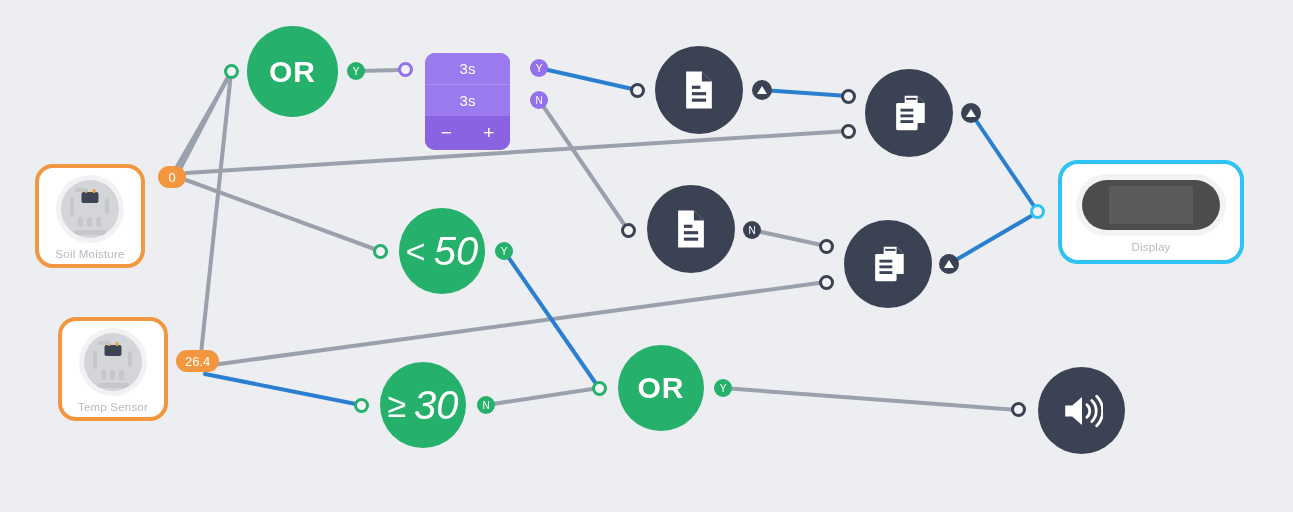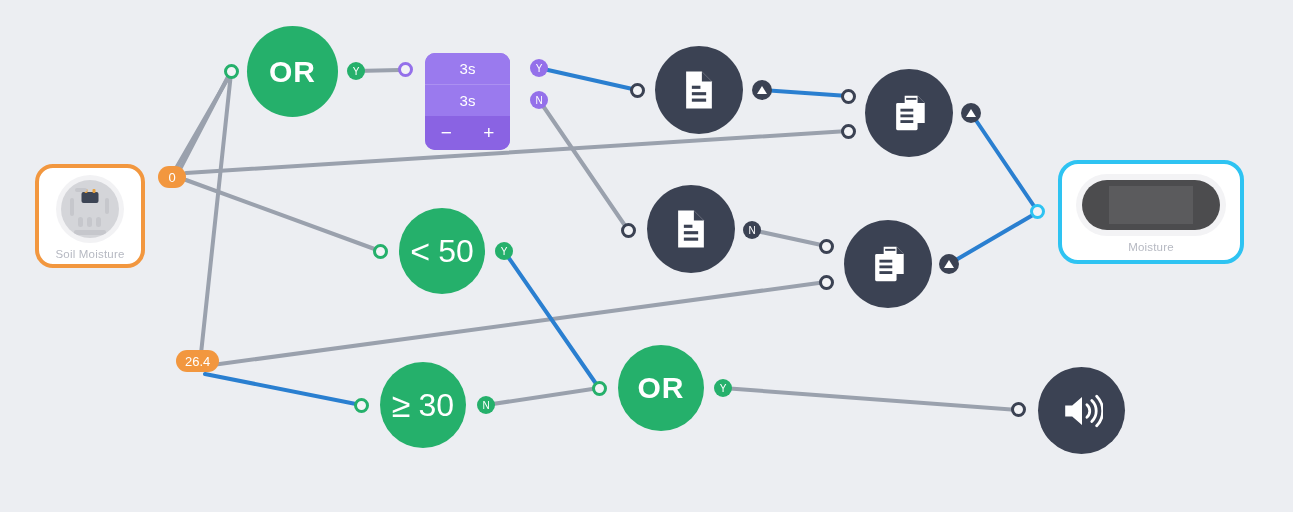--- a/index.html
+++ b/index.html
@@ -107,21 +107,21 @@
     color: #ffffff;
   }
   .green { background: #25b06b; }
   .dark  { background: #3b4253; }
   .or-label { font-size: 30px; font-weight: bold; letter-spacing: 1px; }
   .cmp {
     display: flex; align-items: center; justify-content: center;
     gap: 8px;
   }
   .cmp-op { font-size: 34px; line-height: 1; font-weight: 300; }
-  .cmp-val { font-size: 32px; line-height: 1; }
+  .cmp-val { font-size: 40px; line-height: 1; font-style: italic; }
 
   
   .timer {
     width: 85px;
     background: #9470ea;
     border-radius: 10px;
     overflow: hidden;
     color: #ffffff;
   }
   .timer-row {
@@ -230,20 +230,37 @@
           <div class="trace" style="left:26px; top:37px; width:5px;  height:10px; border-radius:3px;"></div>
           <div class="trace" style="left:35px; top:37px; width:5px;  height:10px; border-radius:3px;"></div>
           <div class="trace" style="left:13px; top:50px; width:32px; height:5px;"></div>
         </div>
       </div>
       <div class="device-label">Soil Moisture</div>
     </div>
   </div>
   <div class="value-badge" style="left:158px; top:166px;">0</div>
 
+  <div class="node" style="left:58px; top:317px;">
+    <div class="device-card sensor">
+      <div class="sensor-disc">
+        <div class="sensor-disc-inner">
+          <div class="chip"></div>
+          <div class="trace" style="left:14px; top:8px;  width:12px; height:4px;"></div>
+          <div class="trace" style="left:9px;  top:18px; width:4px;  height:18px;"></div>
+          <div class="trace" style="left:44px; top:18px; width:4px;  height:16px;"></div>
+          <div class="trace" style="left:17px; top:37px; width:5px;  height:10px; border-radius:3px;"></div>
+          <div class="trace" style="left:26px; top:37px; width:5px;  height:10px; border-radius:3px;"></div>
+          <div class="trace" style="left:35px; top:37px; width:5px;  height:10px; border-radius:3px;"></div>
+          <div class="trace" style="left:13px; top:50px; width:32px; height:5px;"></div>
+        </div>
+      </div>
+      <div class="device-label">Temp Sensor</div>
+    </div>
+  </div>
   <div class="value-badge" style="left:176px; top:350px;">26.4</div>
 
   <div class="port" style="left:224px; top:64px;">
     <div class="port-ring ring-green"></div>
   </div>
   <div class="node circle-node green" style="left:247px; top:26px; width:91px; height:91px;">
     <span class="or-label">OR</span>
   </div>
   <div class="port" style="left:347px; top:62px;">
     <div class="port-badge badge-green">Y</div>
@@ -394,17 +411,17 @@
   <div class="port" style="left:1030px; top:204px; z-index:3;">
     <div class="port-ring ring-cyan"></div>
   </div>
   <div class="node" style="left:1058px; top:160px;">
     <div class="device-card display-card">
       <div class="screen-outer">
         <div class="screen">
             <div class="screen-inner"></div>
           </div>
       </div>
-      <div class="device-label">Moisture</div>
+      <div class="device-label">Display</div>
     </div>
   </div>
 
 </div>
 
 </body></html>

